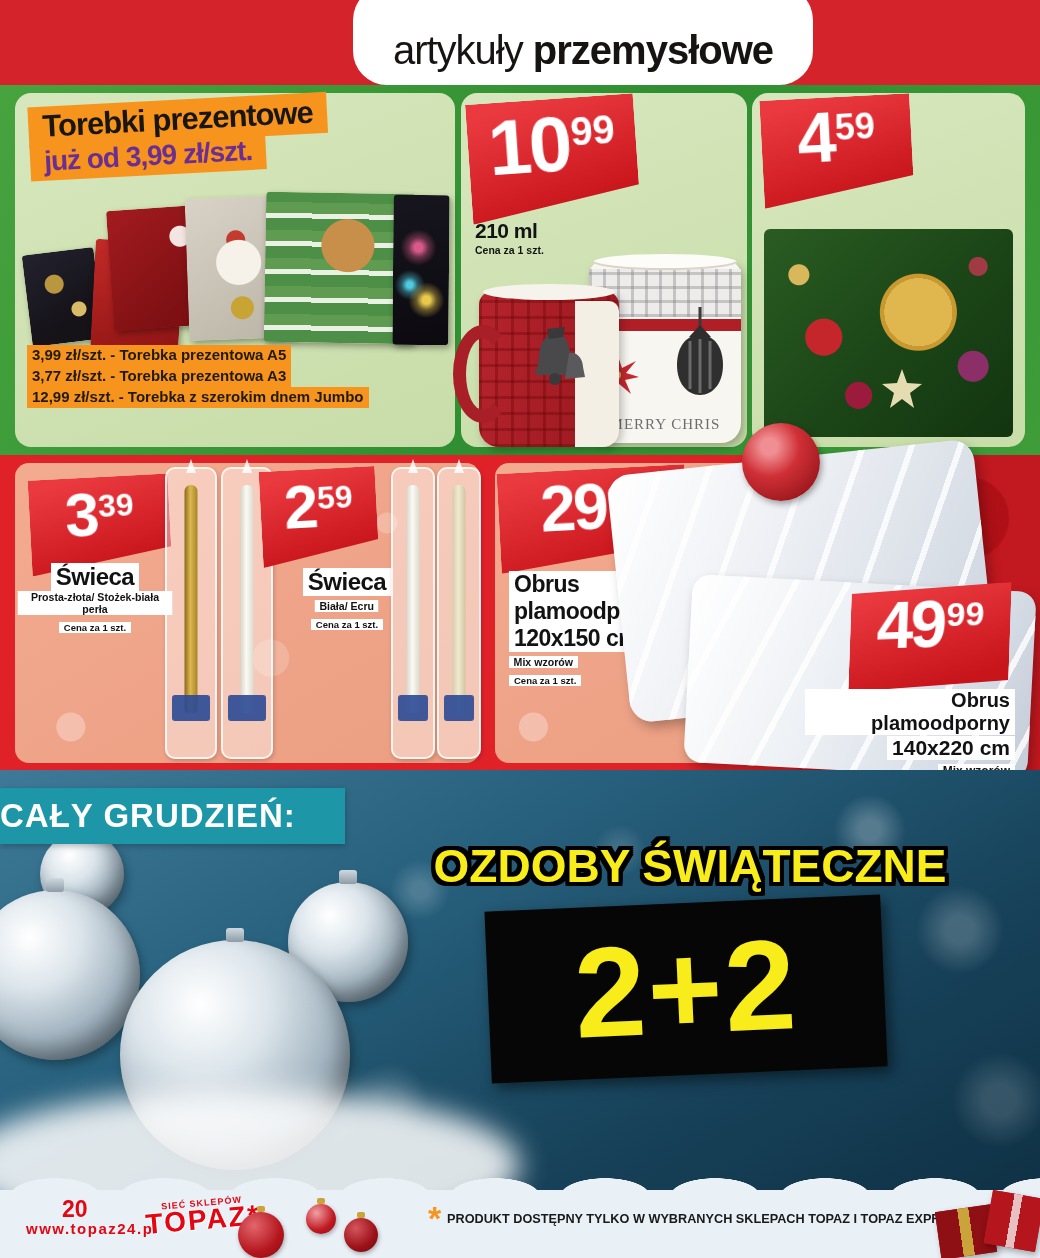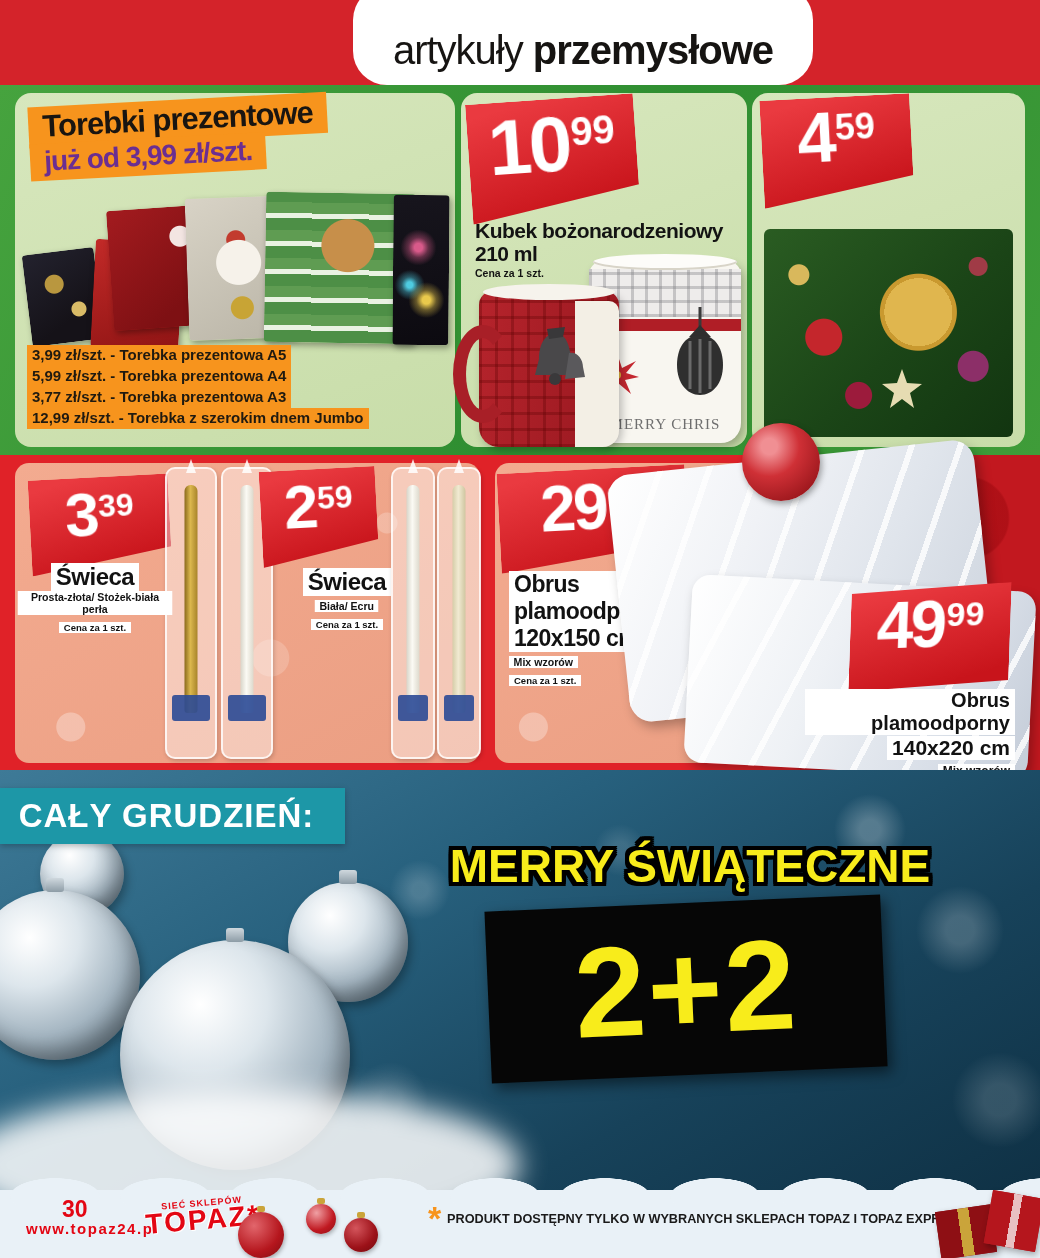--- a/index.html
+++ b/index.html
@@ -180,21 +180,21 @@
   .bauble::before{content:"";position:absolute;left:50%;top:-12px;width:18px;height:14px;margin-left:-9px;
         background:linear-gradient(#cfd8de,#8d9ca6);border-radius:3px;}
   .bb1{left:-30px;top:120px;width:170px;height:170px;}
   .bb2{left:120px;top:170px;width:230px;height:230px;}
   .bb3{left:288px;top:112px;width:120px;height:120px;}
   .bb4{left:40px;top:62px;width:84px;height:84px;}
   .snowmound{position:absolute;left:-40px;bottom:-50px;width:560px;height:150px;border-radius:50%;
         background:rgba(255,255,255,.85);filter:blur(14px);}
 
   .calyband{position:absolute;left:0;top:18px;width:345px;height:56px;background:#1d97a7;
-        display:flex;align-items:center;justify-content:center;padding-right:12px;box-sizing:border-box;
+        display:flex;align-items:center;justify-content:flex-start;padding-right:12px;box-sizing:border-box;
         box-shadow:0 2px 6px rgba(0,0,0,.25);}
   .calyband span{color:#fff;font-weight:800;font-size:33px;letter-spacing:1px;}
 
   .headline{position:absolute;left:400px;top:12px;width:580px;text-align:center;line-height:56px;
         font-weight:800;font-size:46px;letter-spacing:0px;color:#f8ec1b;
         text-shadow:-4px -4px 0 #000,4px -4px 0 #000,-4px 4px 0 #000,4px 4px 0 #000,
                     -4px 0 0 #000,4px 0 0 #000,0 -4px 0 #000,0 4px 0 #000,
                     -2px -4px 0 #000,2px -4px 0 #000,-2px 4px 0 #000,2px 4px 0 #000,
                     -4px -2px 0 #000,4px -2px 0 #000,-4px 2px 0 #000,4px 2px 0 #000;}
   .blackbox{position:absolute;left:488px;top:133px;width:396px;height:172px;background:#060606;
@@ -260,33 +260,31 @@
       <div class="collage">
         <div class="bag bagA"></div>
         <div class="bag bagC"></div>
         <div class="bag bagB"></div>
         <div class="bag bagD"></div>
         <div class="bag bagE"></div>
         <div class="bag bagF"></div>
       </div>
       <div class="pricelist">
         <span class="pl-row"><span>3,99 zł/szt. - Torebka prezentowa A5</span></span>
-        <span class="pl-row"><span>5,99 zł/szt. - Torebka prezentowa A4</span></span>
         <span class="pl-row"><span>3,77 zł/szt. - Torebka prezentowa A3</span></span>
         <span class="pl-row"><span>12,99 zł/szt. - Torebka z szerokim dnem Jumbo</span></span>
       </div>
     </div>
 
     <div class="gpanel p2">
       <div class="badge clipA b1099">
         <span class="bmain">10</span>
         <span class="bsup">99</span>
       </div>
       <div class="prod-text" style="left:14px;top:126px;">
-        <div class="pt-name">Kubek bożonarodzeniowy</div>
         <div class="pt-name">210 ml</div>
         <div class="pt-note">Cena za 1 szt.</div>
       </div>
       <div class="mugs">
         <div class="mug mug2">
           <div class="m2plaid"></div>
           <div class="m2stripe"></div>
           <svg class="msvg" style="right:14px;top:46px;" width="54" height="92" viewBox="0 0 54 92">
             <line x1="27" y1="0" x2="27" y2="22" stroke="#3a3a3a" stroke-width="3"></line>
             <polygon points="27,18 38,30 16,30" fill="#2e2e2e"></polygon>
@@ -406,31 +404,31 @@
     <div class="bauble bb3"></div>
     <div class="bauble bb2"></div>
     <div class="snowmound"></div>
 
     <div class="calyband">
       <span>CAŁY GRUDZIEŃ:</span>
     </div>
 
     <div class="headline">
       <br>
-      <span>MERRY ŚWIĄTECZNE</span>
+      <span>OZDOBY ŚWIĄTECZNE</span>
     </div>
 
     <div class="blackbox">
       <span>2+2</span>
     </div>
 
   </div>
 
   <div class="footer">
-    <div class="pagenum">30</div>
+    <div class="pagenum">20</div>
     <div class="website">www.topaz24.pl</div>
     <div class="logo">
       <span class="l-top">SIEĆ SKLEPÓW</span>
       <span class="l-main">TOPAZ*</span>
     </div>
     <div class="orn o1"></div>
     <div class="orn o2"></div>
     <div class="orn o3"></div>
     <div class="disc">
       <span class="ast">*</span>

